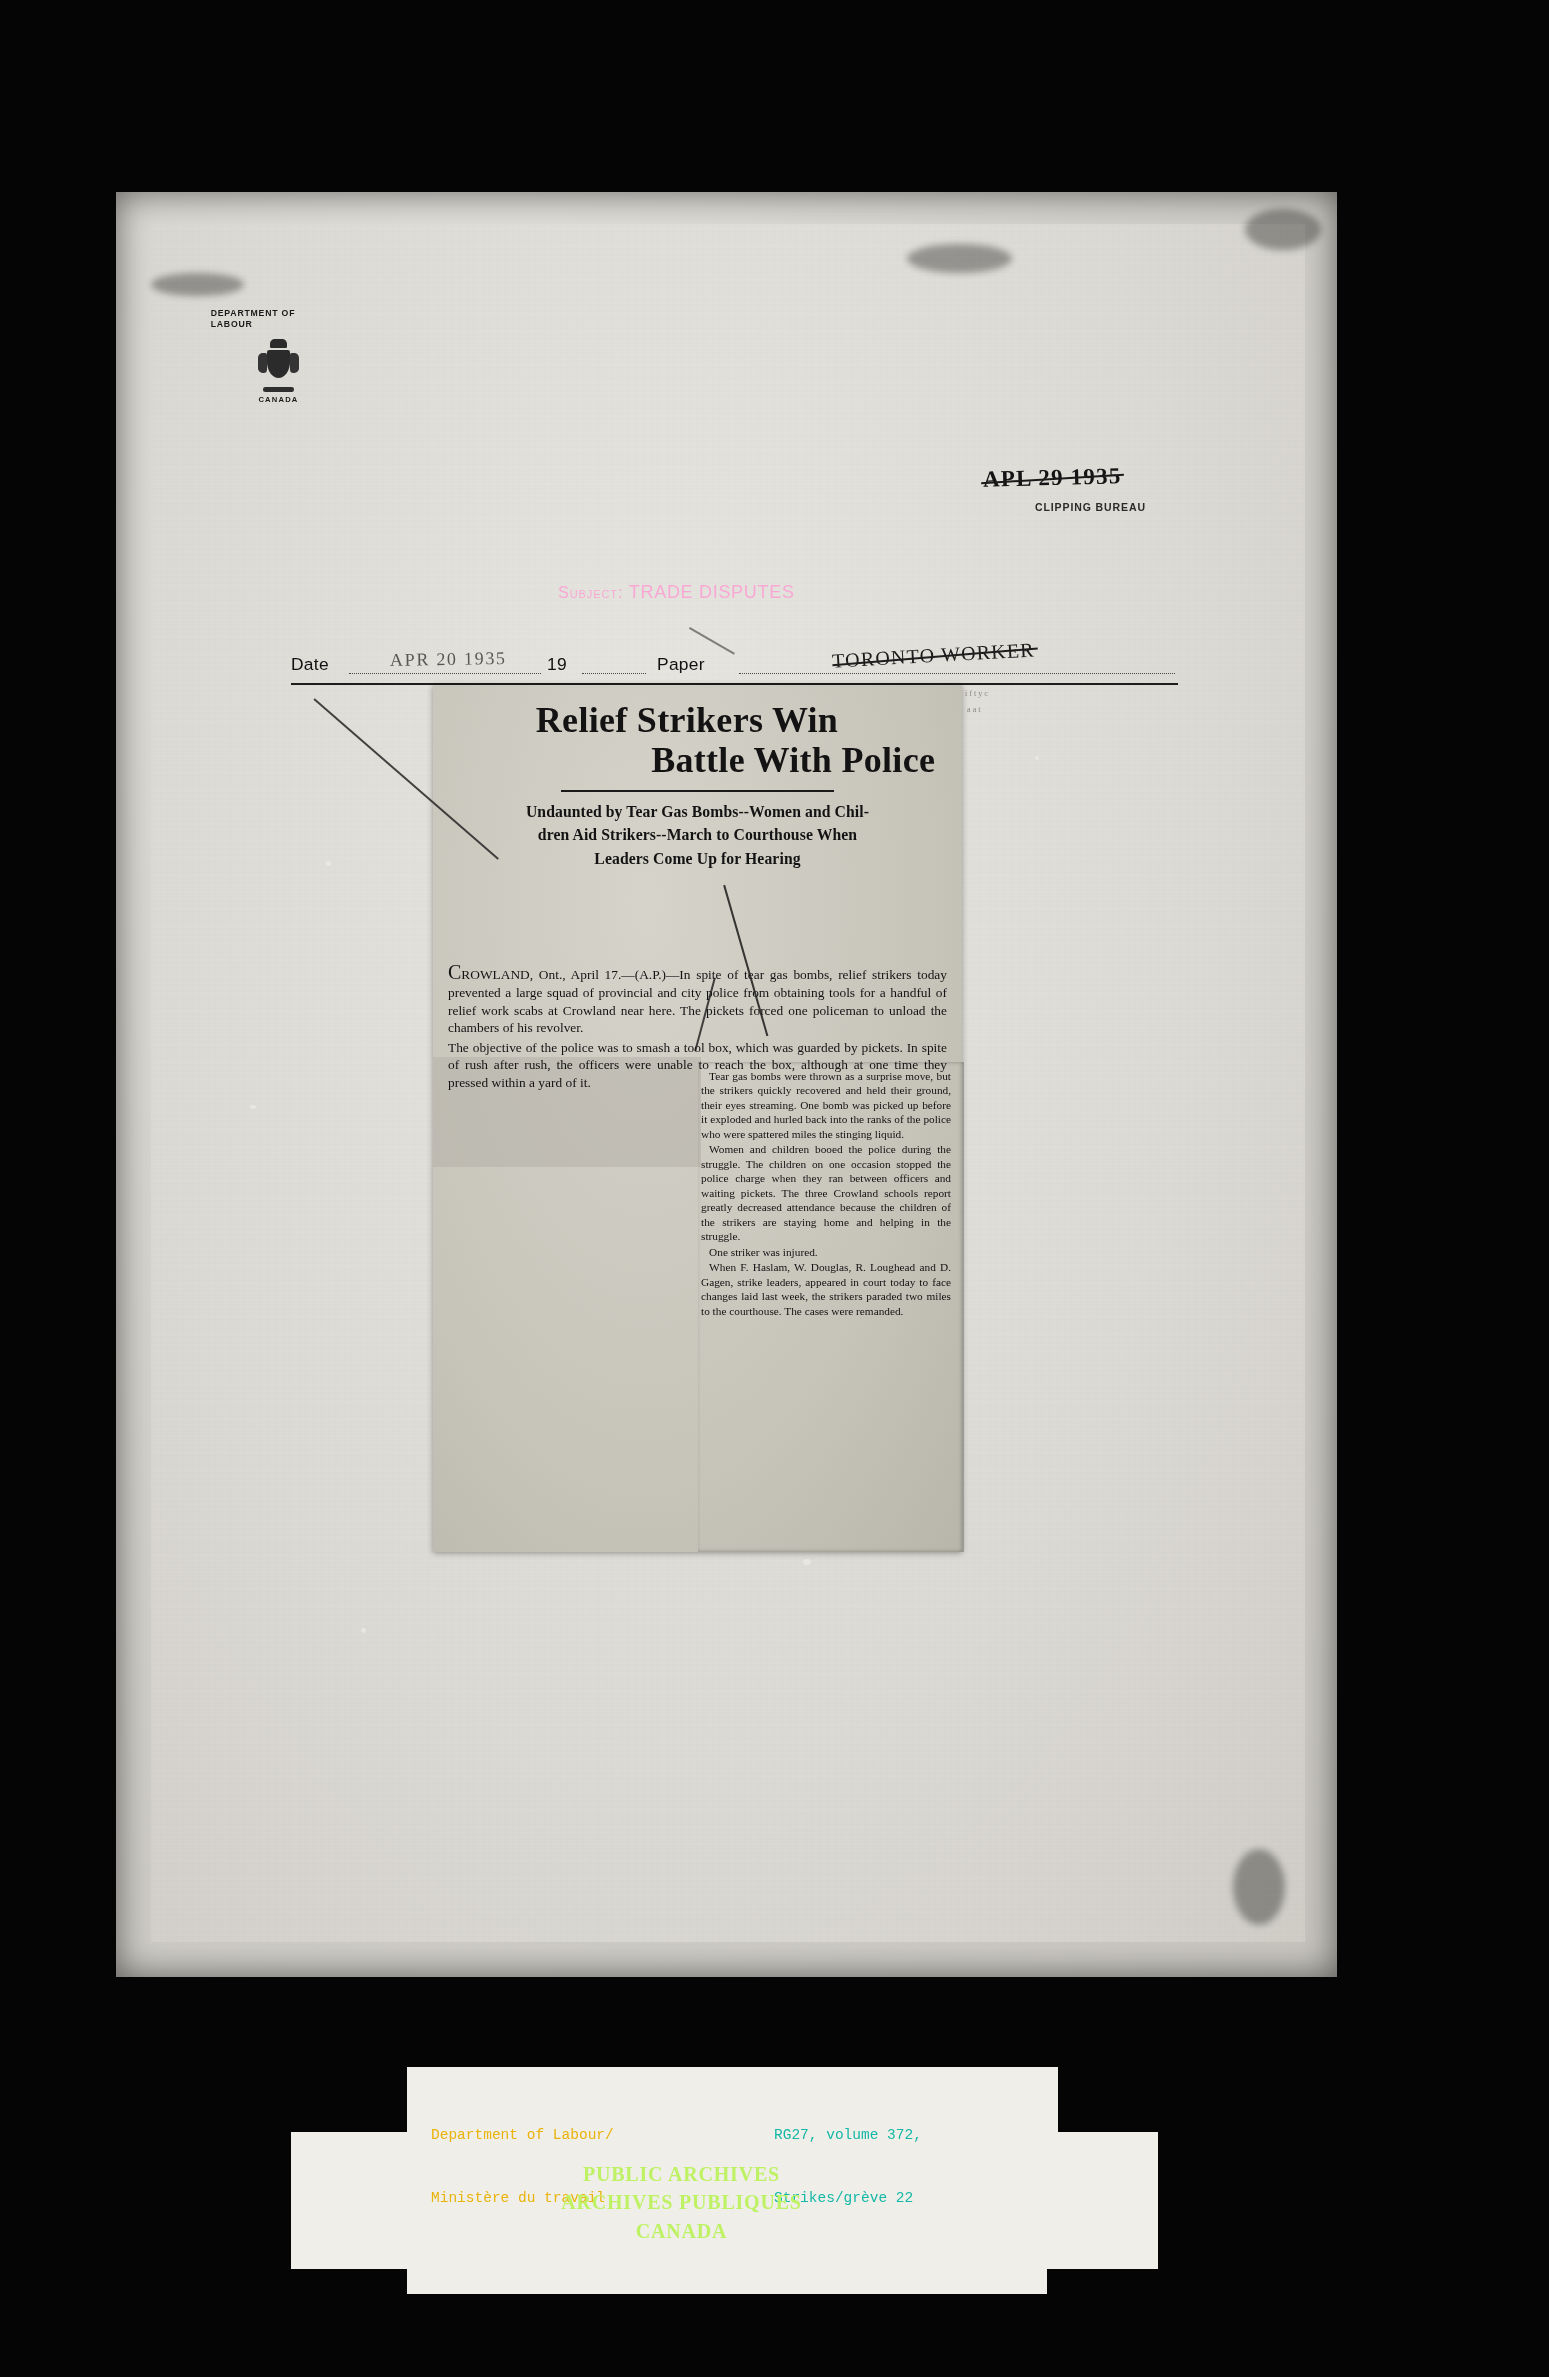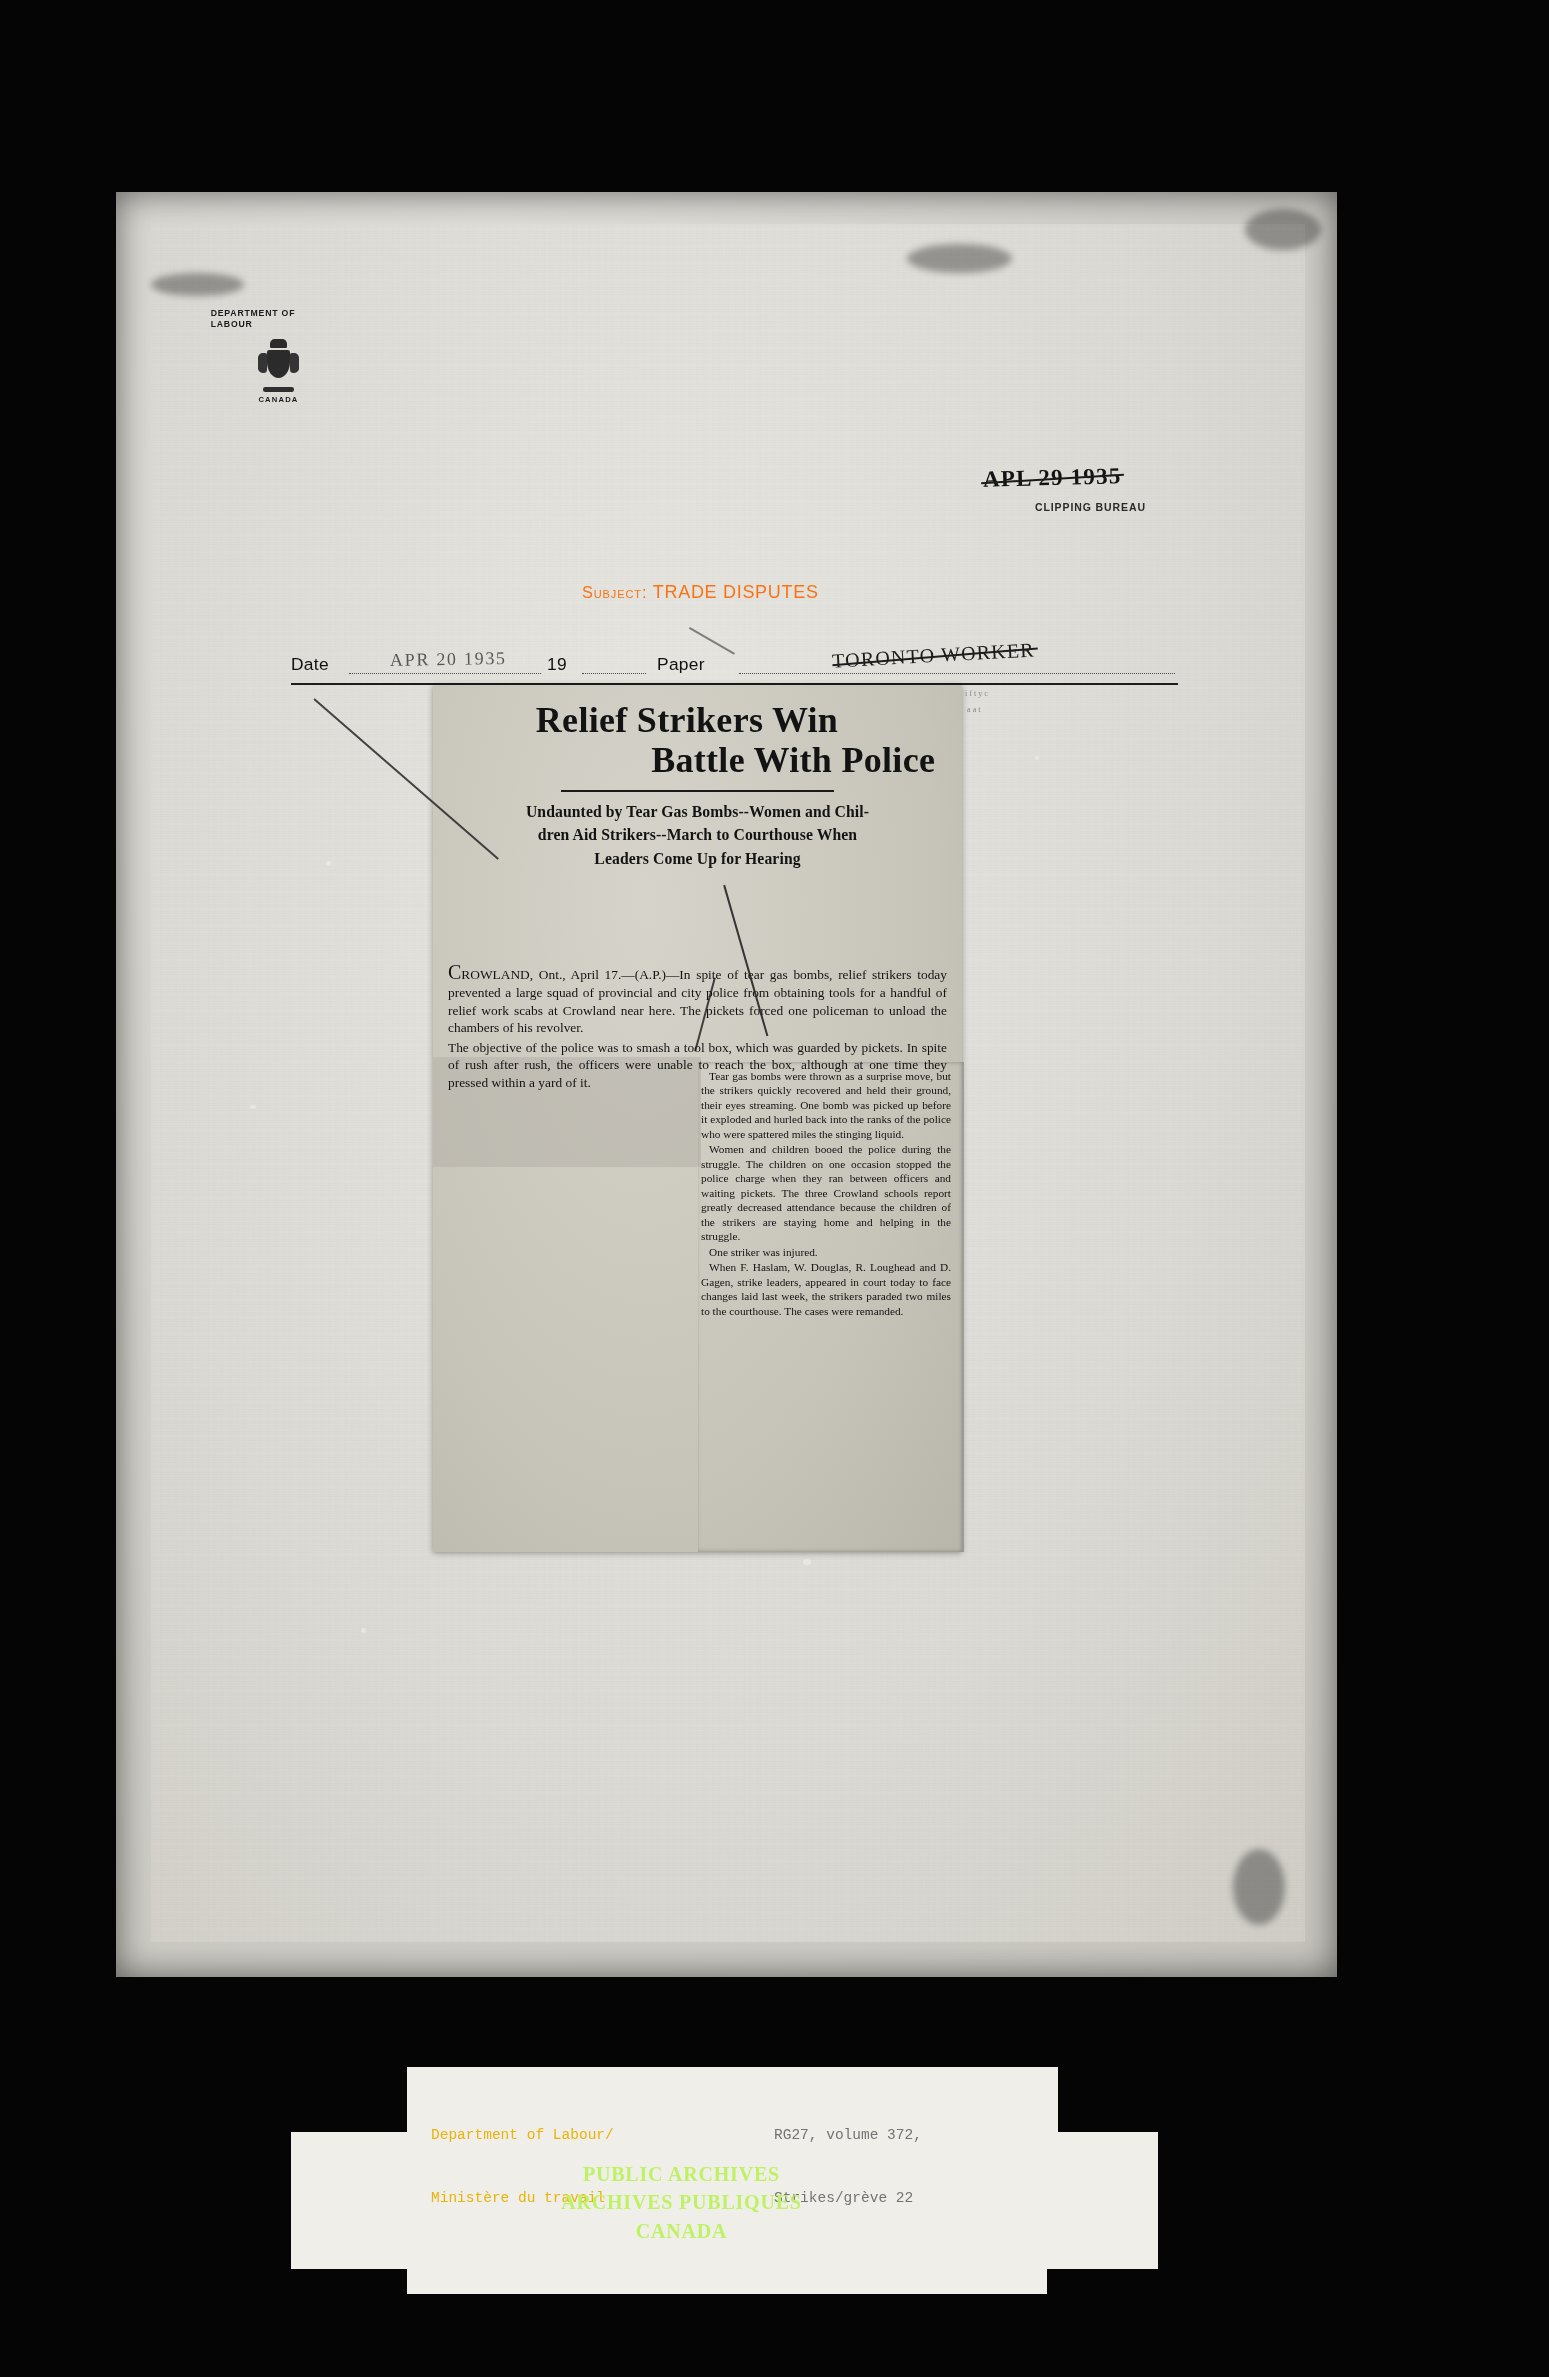--- a/index.html
+++ b/index.html
@@ -147,23 +147,23 @@
     font-size: 10.5px;
     letter-spacing: 0.9px;
     color: #2a2a2a;
     font-variant: small-caps;
     font-weight: 600;
   }
 
   
   #subject-line {
     position: absolute;
-    left: 582px;
+    left: 558px;
     top: 582px;
-    color: #f97316;
+    color: #f9a8d4;
     font-size: 17.4px;
     letter-spacing: 0.6px;
   }
   #subject-line .lbl {
     font-variant: small-caps;
     font-size: 16.3px;
     letter-spacing: 0.9px;
   }
   #subject-line .val {
     font-size: 18px;
@@ -397,21 +397,21 @@
     color: #eab308;
     white-space: pre;
   }
   #arch-right-col {
     position: absolute;
     left: 483px;
     top: 16.3px;
     font-family: "Liberation Mono", monospace;
     font-size: 14.5px;
     line-height: 1.45;
-    color: #737373;
+    color: #14b8a6;
     white-space: pre;
   }
   #arch-title {
     position: absolute;
     left: 0;
     top: 93px;
     width: 781px;
     text-align: center;
     font-family: "Liberation Serif", serif;
     font-weight: bold;

